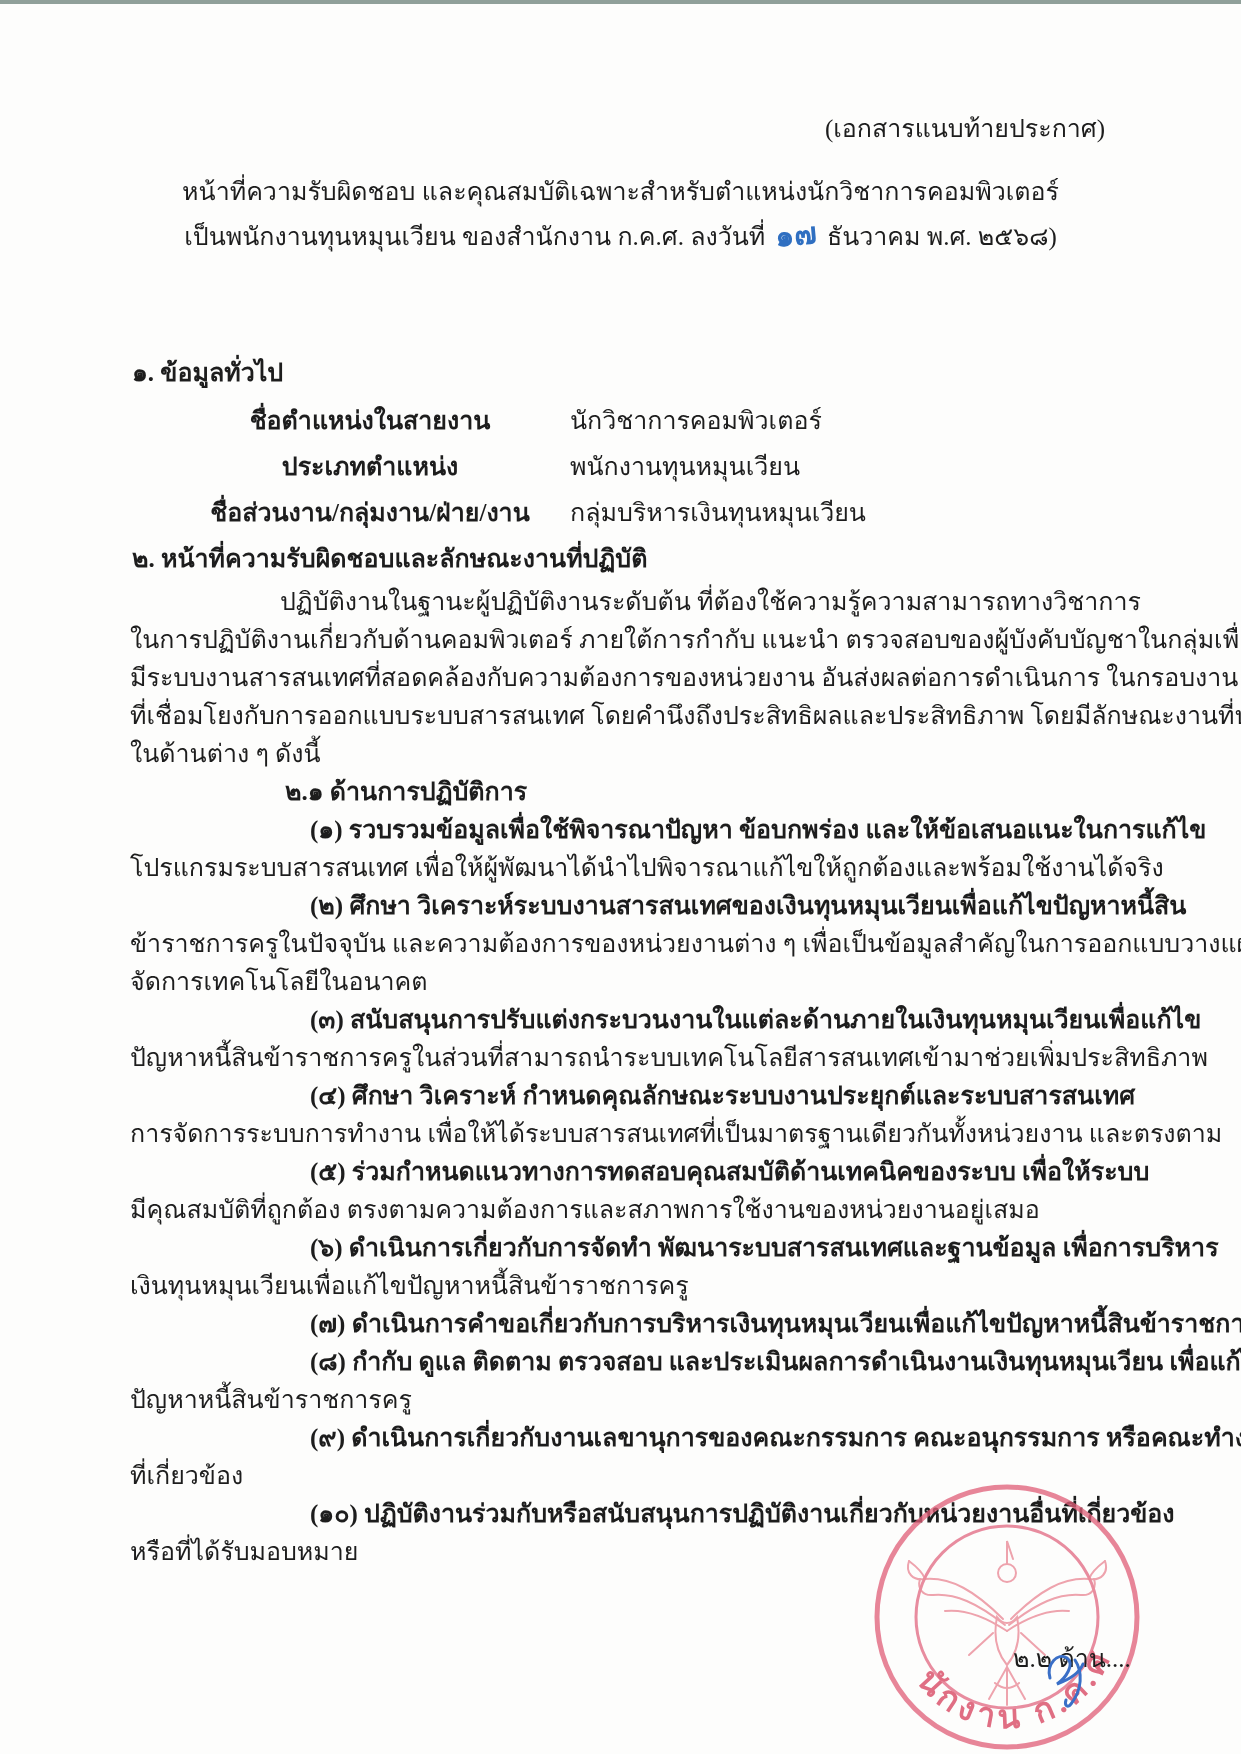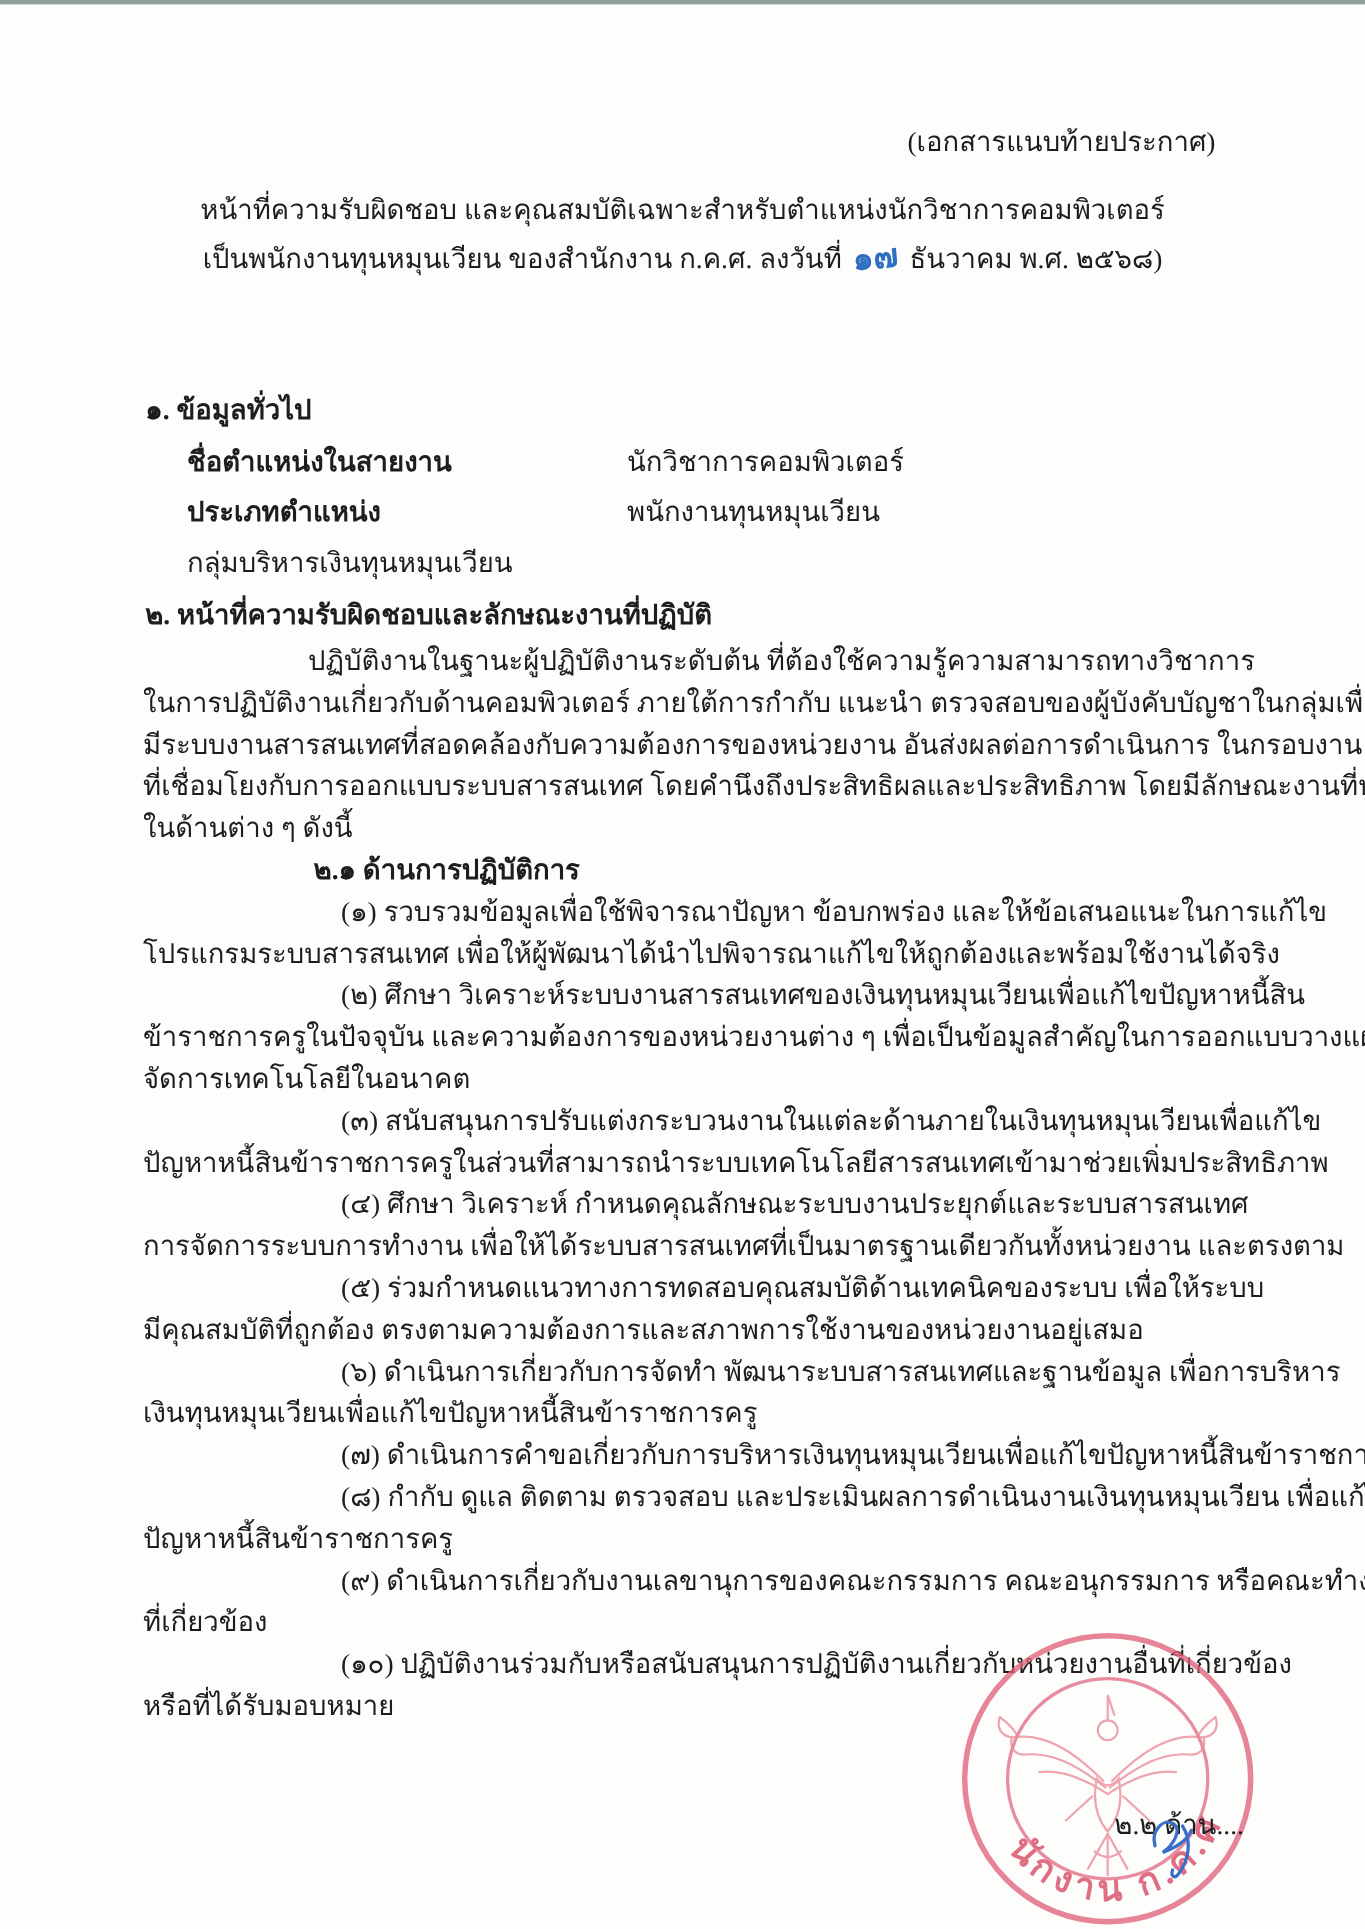--- a/index.html
+++ b/index.html
@@ -20,29 +20,29 @@
     color:#2f6fc1;font-weight:bold;font-size:30px;
     display:inline-block;transform:rotate(-5deg);
     margin:0 10px;
     font-family:"Liberation Serif","DejaVu Serif",serif;
   }
   .bold{font-weight:bold;}
   .sec-heading{position:absolute;left:132px;font-weight:bold;white-space:nowrap;}
   #sec1-heading{top:352px;}
   #sec2-heading{top:538px;}
   #sec1-fields{position:absolute;top:398px;left:170px;}
-  .frow{display:flex;height:46px;line-height:46px;white-space:nowrap;}
+  .frow{display:flex;height:46px;line-height:46px;white-space:nowrap;text-align:center;}
   .flabel{width:400px;font-weight:bold;}
   .fvalue{}
   #sec2-body{position:absolute;top:583px;left:130px;width:995px;}
   .bline{height:38px;line-height:38px;white-space:nowrap;}
   .ind-none{padding-left:0;}
   .ind-para{padding-left:150px;}
   .ind-sub{padding-left:155px;}
-  .ind-item{padding-left:180px;}
+  .ind-item{padding-left:180px;font-weight:bold;}
   .continuation-note{position:absolute;top:1638px;left:1013px;white-space:nowrap;z-index:3;}
   .stamp{position:absolute;left:857px;top:1467px;width:300px;height:300px;z-index:2;opacity:.9;}
   .initials{position:absolute;left:1042px;top:1648px;width:70px;height:64px;z-index:4;}
 </style>
 </head>
 <body>
 
 <div class="page">
 
   <div class="scan-edge"></div>
@@ -59,20 +59,21 @@
   <div id="sec1-fields">
       <div class="frow">
         <div class="flabel">ชื่อตำแหน่งในสายงาน</div>
         <div class="fvalue">นักวิชาการคอมพิวเตอร์</div>
       </div>
       <div class="frow">
         <div class="flabel">ประเภทตำแหน่ง</div>
         <div class="fvalue">พนักงานทุนหมุนเวียน</div>
       </div>
       <div class="frow">
+        <div class="flabel">ชื่อส่วนงาน/กลุ่มงาน/ฝ่าย/งาน</div>
         <div class="fvalue">กลุ่มบริหารเงินทุนหมุนเวียน</div>
       </div>
     </div>
 
   <div class="sec-heading" id="sec2-heading">๒. หน้าที่ความรับผิดชอบและลักษณะงานที่ปฏิบัติ</div>
 
   <div id="sec2-body">
       <div class="bline ind-para">ปฏิบัติงานในฐานะผู้ปฏิบัติงานระดับต้น ที่ต้องใช้ความรู้ความสามารถทางวิชาการ</div>
       <div class="bline ind-none">ในการปฏิบัติงานเกี่ยวกับด้านคอมพิวเตอร์ ภายใต้การกำกับ แนะนำ ตรวจสอบของผู้บังคับบัญชาในกลุ่มเพื่อให้</div>
       <div class="bline ind-none">มีระบบงานสารสนเทศที่สอดคล้องกับความต้องการของหน่วยงาน อันส่งผลต่อการดำเนินการ ในกรอบงาน</div>

